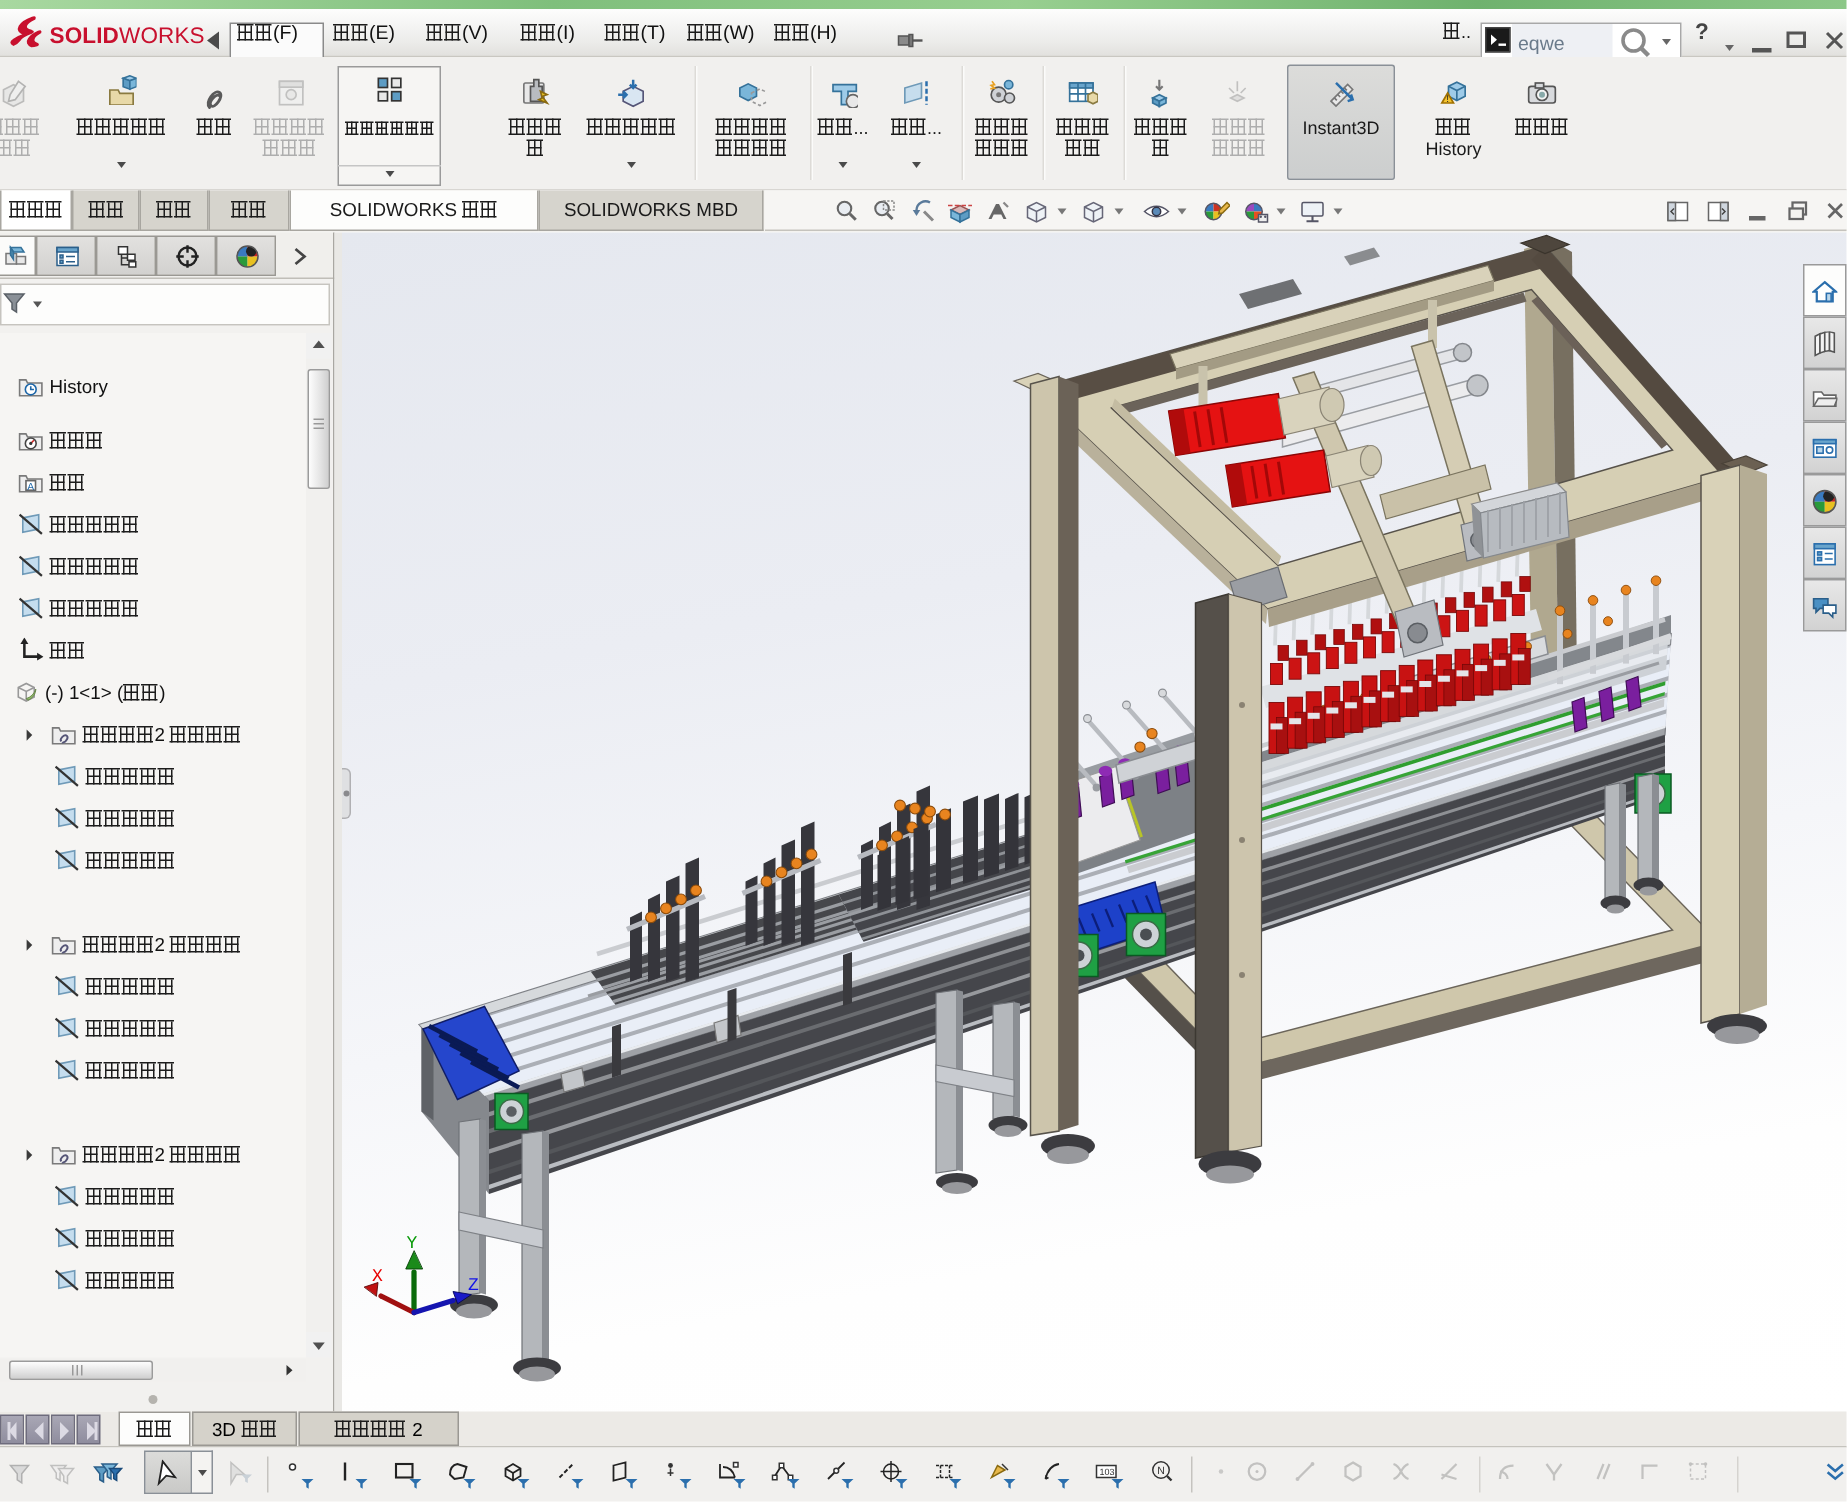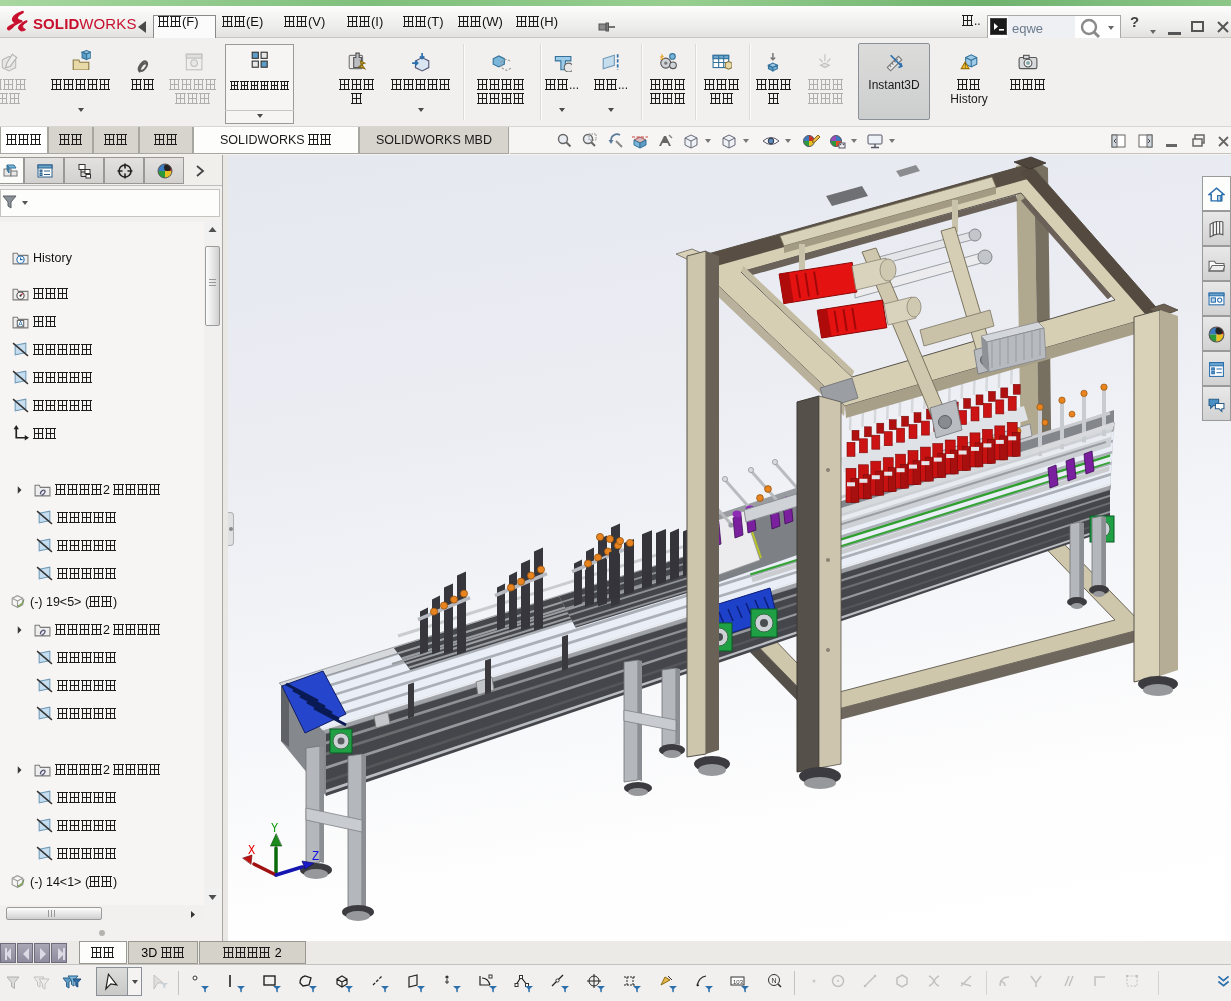--- a/index.html
+++ b/index.html
@@ -468,60 +468,60 @@
         <span style="left:33px"><i class="cj"></i><i class="cj"></i><i class="cj"></i><i class="cj"></i><i class="cj"></i></span>
       </div>
 <div class="ti" style="top:198px">
         <span class="ico" style="left:12px;top:5px"><svg width="17" height="17" viewBox="0 0 16 16">
             <path d="M4 2 v10 h10" stroke="#222" stroke-width="1.6" fill="none"></path>
             <path d="M4 0 l-2.5 4 5 0 z" fill="#222"></path>
             <path d="M16 12 l-4 -2.5 0 5 z" fill="#222"></path>
           </svg></span>
         <span style="left:33px"><i class="cj"></i><i class="cj"></i></span>
       </div>
-<div class="ti" style="top:254px">
-        <span class="ico" style="left:14px;top:8px"><svg width="12" height="12" viewBox="0 0 16 16">
-            <path d="M5 3 l5 5 -5 5 z" fill="#3a3a3a"></path>
-          </svg></span>
-        <span class="ico" style="left:34px;top:5px"><svg width="17" height="17" viewBox="0 0 16 16">
-            <path d="M1 4 l4 0 1 2 9 0 0 8 -14 0 z" fill="#eeeeee" stroke="#7a7a7a"></path>
-            <path d="M6.5 12.5 c-1.5-1.5 2-5 3.5-3.5 1.5 1.5-2 5-3 4" fill="none" stroke="#557" stroke-width="1.2"></path>
-          </svg></span>
-        <span style="left:55px"><i class="cj"></i><i class="cj"></i><i class="cj"></i><i class="cj"></i>2 <i class="cj"></i><i class="cj"></i><i class="cj"></i><i class="cj"></i></span>
-      </div>
-<div class="ti" style="top:282px">
-        <span class="ico" style="left:36px;top:5px"><svg width="17" height="17" viewBox="0 0 16 16">
-            <polygon points="3,4 13,2 13,11 3,13" fill="#bcd8ec" fill-opacity="0.85" stroke="#6f9ab8"></polygon>
-            <line x1="1" y1="2" x2="15" y2="14" stroke="#333" stroke-width="1.4"></line>
-          </svg></span>
-        <span style="left:57px"><i class="cj"></i><i class="cj"></i><i class="cj"></i><i class="cj"></i><i class="cj"></i></span>
-      </div>
-<div class="ti" style="top:310px">
-        <span class="ico" style="left:36px;top:5px"><svg width="17" height="17" viewBox="0 0 16 16">
-            <polygon points="3,4 13,2 13,11 3,13" fill="#bcd8ec" fill-opacity="0.85" stroke="#6f9ab8"></polygon>
-            <line x1="1" y1="2" x2="15" y2="14" stroke="#333" stroke-width="1.4"></line>
-          </svg></span>
-        <span style="left:57px"><i class="cj"></i><i class="cj"></i><i class="cj"></i><i class="cj"></i><i class="cj"></i></span>
-      </div>
-<div class="ti" style="top:338px">
-        <span class="ico" style="left:36px;top:5px"><svg width="17" height="17" viewBox="0 0 16 16">
-            <polygon points="3,4 13,2 13,11 3,13" fill="#bcd8ec" fill-opacity="0.85" stroke="#6f9ab8"></polygon>
-            <line x1="1" y1="2" x2="15" y2="14" stroke="#333" stroke-width="1.4"></line>
-          </svg></span>
-        <span style="left:57px"><i class="cj"></i><i class="cj"></i><i class="cj"></i><i class="cj"></i><i class="cj"></i></span>
-      </div>
-<div class="ti" style="top:366px">
+<div class="ti" style="top:226px">
         <span class="ico" style="left:9px;top:5px"><svg width="17" height="17" viewBox="0 0 16 16">
             <g stroke="#999" fill="none">
               <path d="M3 5 l5 -2.5 5 2.5 0 6 -5 2.5 -5 -2.5 z"></path>
               <path d="M3 5 l5 2.5 5 -2.5 M8 7.5 l0 6"></path>
             </g>
             <path d="M9 13 c3-1 5-4 5-7 -1 3-3 5-6 6 z" fill="#8fba6a" stroke="#5a7a3a" stroke-width="0.5"></path>
           </svg></span>
-        <span style="left:30px">(-) 19&lt;5&gt; (<i class="cj"></i><i class="cj"></i>)</span>
+        <span style="left:30px">(-) 1&lt;1&gt; (<i class="cj"></i><i class="cj"></i>)</span>
+      </div>
+<div class="ti" style="top:254px">
+        <span class="ico" style="left:14px;top:8px"><svg width="12" height="12" viewBox="0 0 16 16">
+            <path d="M5 3 l5 5 -5 5 z" fill="#3a3a3a"></path>
+          </svg></span>
+        <span class="ico" style="left:34px;top:5px"><svg width="17" height="17" viewBox="0 0 16 16">
+            <path d="M1 4 l4 0 1 2 9 0 0 8 -14 0 z" fill="#eeeeee" stroke="#7a7a7a"></path>
+            <path d="M6.5 12.5 c-1.5-1.5 2-5 3.5-3.5 1.5 1.5-2 5-3 4" fill="none" stroke="#557" stroke-width="1.2"></path>
+          </svg></span>
+        <span style="left:55px"><i class="cj"></i><i class="cj"></i><i class="cj"></i><i class="cj"></i>2 <i class="cj"></i><i class="cj"></i><i class="cj"></i><i class="cj"></i></span>
+      </div>
+<div class="ti" style="top:282px">
+        <span class="ico" style="left:36px;top:5px"><svg width="17" height="17" viewBox="0 0 16 16">
+            <polygon points="3,4 13,2 13,11 3,13" fill="#bcd8ec" fill-opacity="0.85" stroke="#6f9ab8"></polygon>
+            <line x1="1" y1="2" x2="15" y2="14" stroke="#333" stroke-width="1.4"></line>
+          </svg></span>
+        <span style="left:57px"><i class="cj"></i><i class="cj"></i><i class="cj"></i><i class="cj"></i><i class="cj"></i></span>
+      </div>
+<div class="ti" style="top:310px">
+        <span class="ico" style="left:36px;top:5px"><svg width="17" height="17" viewBox="0 0 16 16">
+            <polygon points="3,4 13,2 13,11 3,13" fill="#bcd8ec" fill-opacity="0.85" stroke="#6f9ab8"></polygon>
+            <line x1="1" y1="2" x2="15" y2="14" stroke="#333" stroke-width="1.4"></line>
+          </svg></span>
+        <span style="left:57px"><i class="cj"></i><i class="cj"></i><i class="cj"></i><i class="cj"></i><i class="cj"></i></span>
+      </div>
+<div class="ti" style="top:338px">
+        <span class="ico" style="left:36px;top:5px"><svg width="17" height="17" viewBox="0 0 16 16">
+            <polygon points="3,4 13,2 13,11 3,13" fill="#bcd8ec" fill-opacity="0.85" stroke="#6f9ab8"></polygon>
+            <line x1="1" y1="2" x2="15" y2="14" stroke="#333" stroke-width="1.4"></line>
+          </svg></span>
+        <span style="left:57px"><i class="cj"></i><i class="cj"></i><i class="cj"></i><i class="cj"></i><i class="cj"></i></span>
       </div>
 <div class="ti" style="top:394px">
         <span class="ico" style="left:14px;top:8px"><svg width="12" height="12" viewBox="0 0 16 16">
             <path d="M5 3 l5 5 -5 5 z" fill="#3a3a3a"></path>
           </svg></span>
         <span class="ico" style="left:34px;top:5px"><svg width="17" height="17" viewBox="0 0 16 16">
             <path d="M1 4 l4 0 1 2 9 0 0 8 -14 0 z" fill="#eeeeee" stroke="#7a7a7a"></path>
             <path d="M6.5 12.5 c-1.5-1.5 2-5 3.5-3.5 1.5 1.5-2 5-3 4" fill="none" stroke="#557" stroke-width="1.2"></path>
           </svg></span>
         <span style="left:55px"><i class="cj"></i><i class="cj"></i><i class="cj"></i><i class="cj"></i>2 <i class="cj"></i><i class="cj"></i><i class="cj"></i><i class="cj"></i></span>
@@ -570,30 +570,20 @@
             <line x1="1" y1="2" x2="15" y2="14" stroke="#333" stroke-width="1.4"></line>
           </svg></span>
         <span style="left:57px"><i class="cj"></i><i class="cj"></i><i class="cj"></i><i class="cj"></i><i class="cj"></i></span>
       </div>
 <div class="ti" style="top:618px">
         <span class="ico" style="left:36px;top:5px"><svg width="17" height="17" viewBox="0 0 16 16">
             <polygon points="3,4 13,2 13,11 3,13" fill="#bcd8ec" fill-opacity="0.85" stroke="#6f9ab8"></polygon>
             <line x1="1" y1="2" x2="15" y2="14" stroke="#333" stroke-width="1.4"></line>
           </svg></span>
         <span style="left:57px"><i class="cj"></i><i class="cj"></i><i class="cj"></i><i class="cj"></i><i class="cj"></i></span>
-      </div>
-<div class="ti" style="top:646px">
-        <span class="ico" style="left:9px;top:5px"><svg width="17" height="17" viewBox="0 0 16 16">
-            <g stroke="#999" fill="none">
-              <path d="M3 5 l5 -2.5 5 2.5 0 6 -5 2.5 -5 -2.5 z"></path>
-              <path d="M3 5 l5 2.5 5 -2.5 M8 7.5 l0 6"></path>
-            </g>
-            <path d="M9 13 c3-1 5-4 5-7 -1 3-3 5-6 6 z" fill="#8fba6a" stroke="#5a7a3a" stroke-width="0.5"></path>
-          </svg></span>
-        <span style="left:30px">(-) 14&lt;1&gt; (<i class="cj"></i><i class="cj"></i>)</span>
       </div>
 </div>
 <div class="ab sb" style="left:204px;top:67px;width:17px;height:683px"></div>
 <div class="ab" style="left:204px;top:67px;width:17px;height:17px;background:#f1f1f1"><svg width="17" height="17" viewBox="0 0 17 17">
         <path d="M8.5 5 l4 5 -8 0z" fill="#505050"></path>
       </svg></div>
 <div class="ab" style="left:204px;top:733px;width:17px;height:17px;background:#f1f1f1"><svg width="17" height="17" viewBox="0 0 17 17">
         <path d="M8.5 12 l4 -5 -8 0z" fill="#505050"></path>
       </svg></div>
 <div class="ab thumbv" style="left:205px;top:91px;width:15px;height:80px"></div>

